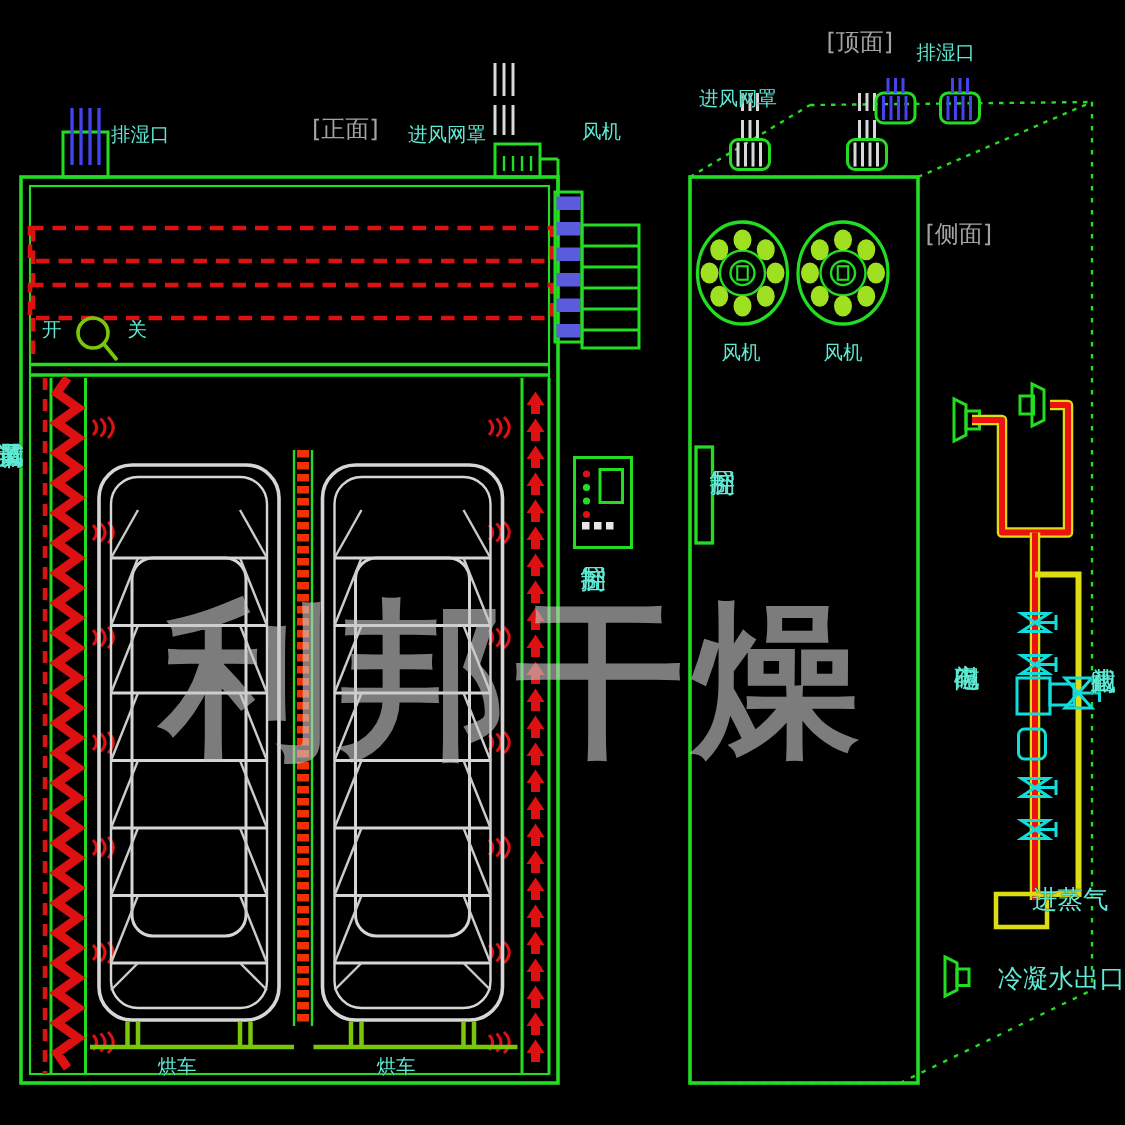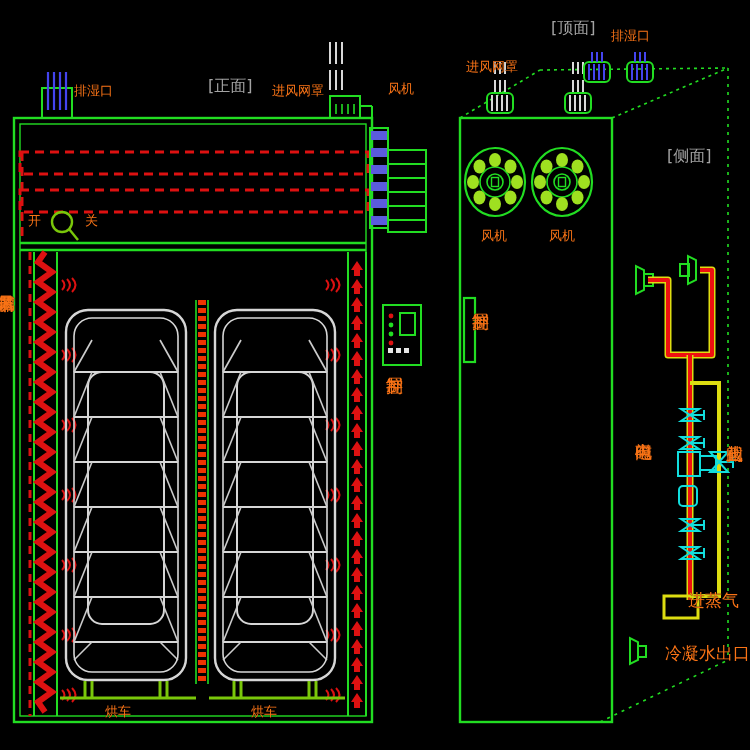--- a/index.html
+++ b/index.html
@@ -1,20 +1,20 @@
 <!DOCTYPE html>
 <html><head>
 <meta charset="utf-8">
 <style>
   html,body{margin:0;padding:0;background:#000;}
   body{width:750px;height:750px;overflow:hidden;
        font-family:"DejaVu Sans","Liberation Sans",sans-serif;}
   #stage{position:relative;width:750px;height:750px;background:#000;}
   svg#dwg{position:absolute;left:0;top:0;width:750px;height:750px;display:block;}
-  .lbl{position:absolute;color:#f97316;font-size:13px;line-height:1.05;
+  .lbl{position:absolute;color:#5eead4;font-size:13px;line-height:1.05;
        letter-spacing:0px;white-space:nowrap;text-shadow:0 0 1px #000;}
   .lbl.vert{writing-mode:vertical-rl;text-orientation:upright;white-space:normal;}
   .lbl.red{color:#a3a3a3;font-size:16px;}
   .lbl.sm{font-size:17px;}
   .wm{position:absolute;color:rgba(200,200,200,.62);font-weight:bold;
       font-family:"DejaVu Serif","Liberation Serif",serif;
       font-size:112px;line-height:1;white-space:nowrap;
       letter-spacing:6px;pointer-events:none;}
 </style>
 </head>
@@ -404,24 +404,25 @@
 
   <div class="lbl" style="left:466px;top:60px;">进风网罩</div>
 
   <div class="lbl" style="left:611px;top:29px;">排湿口</div>
 
   <div class="lbl" style="left:481px;top:229px;">风机</div>
   <div class="lbl" style="left:549px;top:229px;">风机</div>
 
   <div class="lbl vert sm" style="left:475px;top:300px;width:14px;">控制屏</div>
 
-  <div class="lbl red" style="left:667px;top:148px;">[侧面]</div>
+  <div class="lbl red" style="left:617px;top:148px;">[侧面]</div>
 
   <div class="lbl vert sm" style="left:638px;top:430px;width:14px;">电磁阀</div>
 
   <div class="lbl vert sm" style="left:729px;top:432px;width:14px;">截止阀</div>
 
   <div class="lbl sm" style="left:688px;top:592px;">进蒸气</div>
 
   <div class="lbl sm" style="left:665px;top:645px;">冷凝水出口</div>
 
+  <div class="wm" style="left:108px;top:398px;">利邦干燥</div>
 
 </div>
 
 </body></html>

